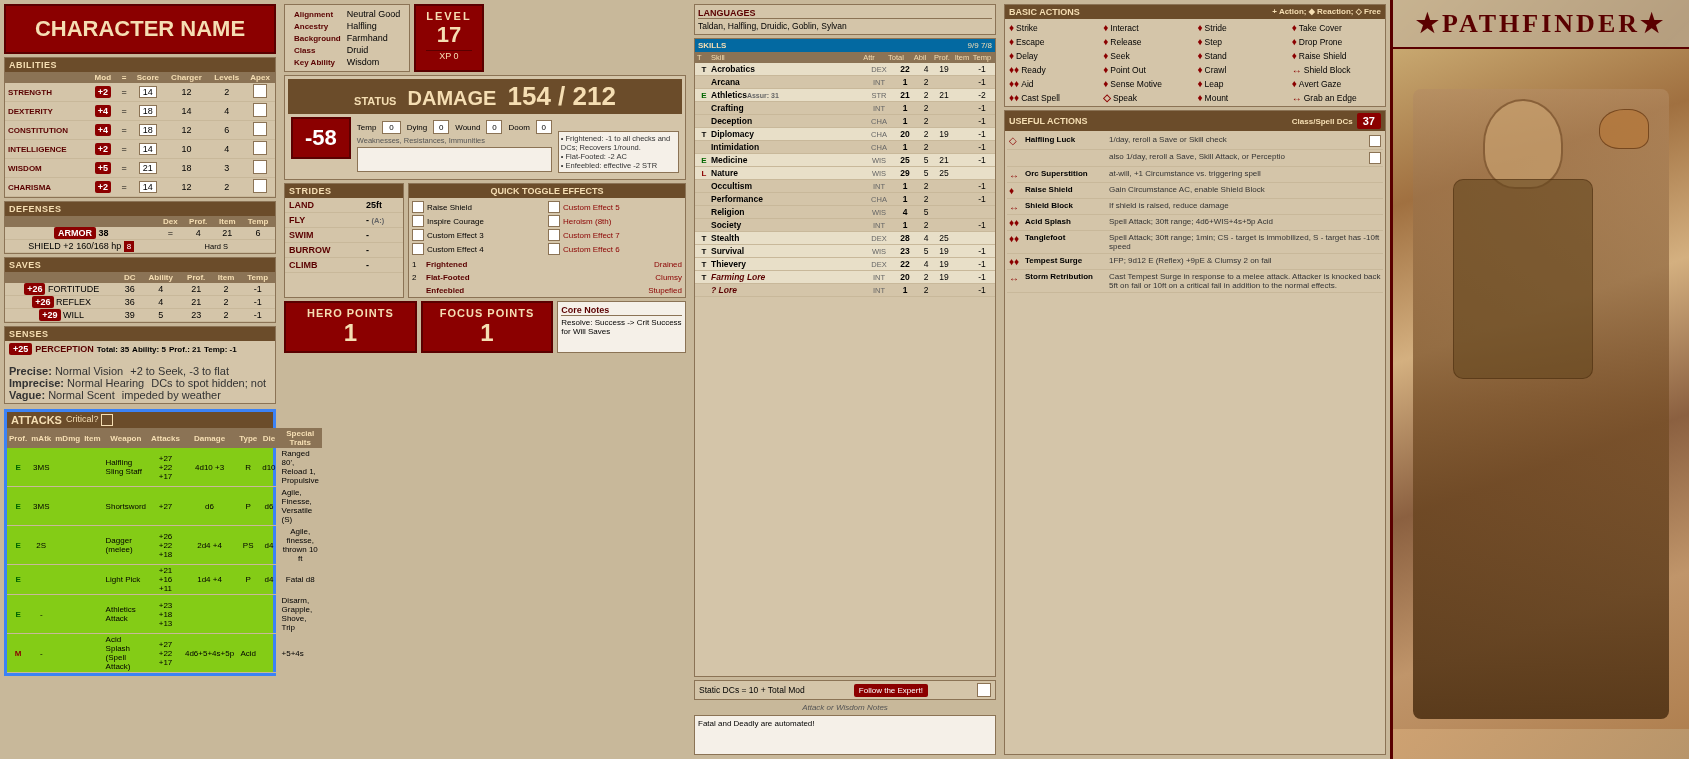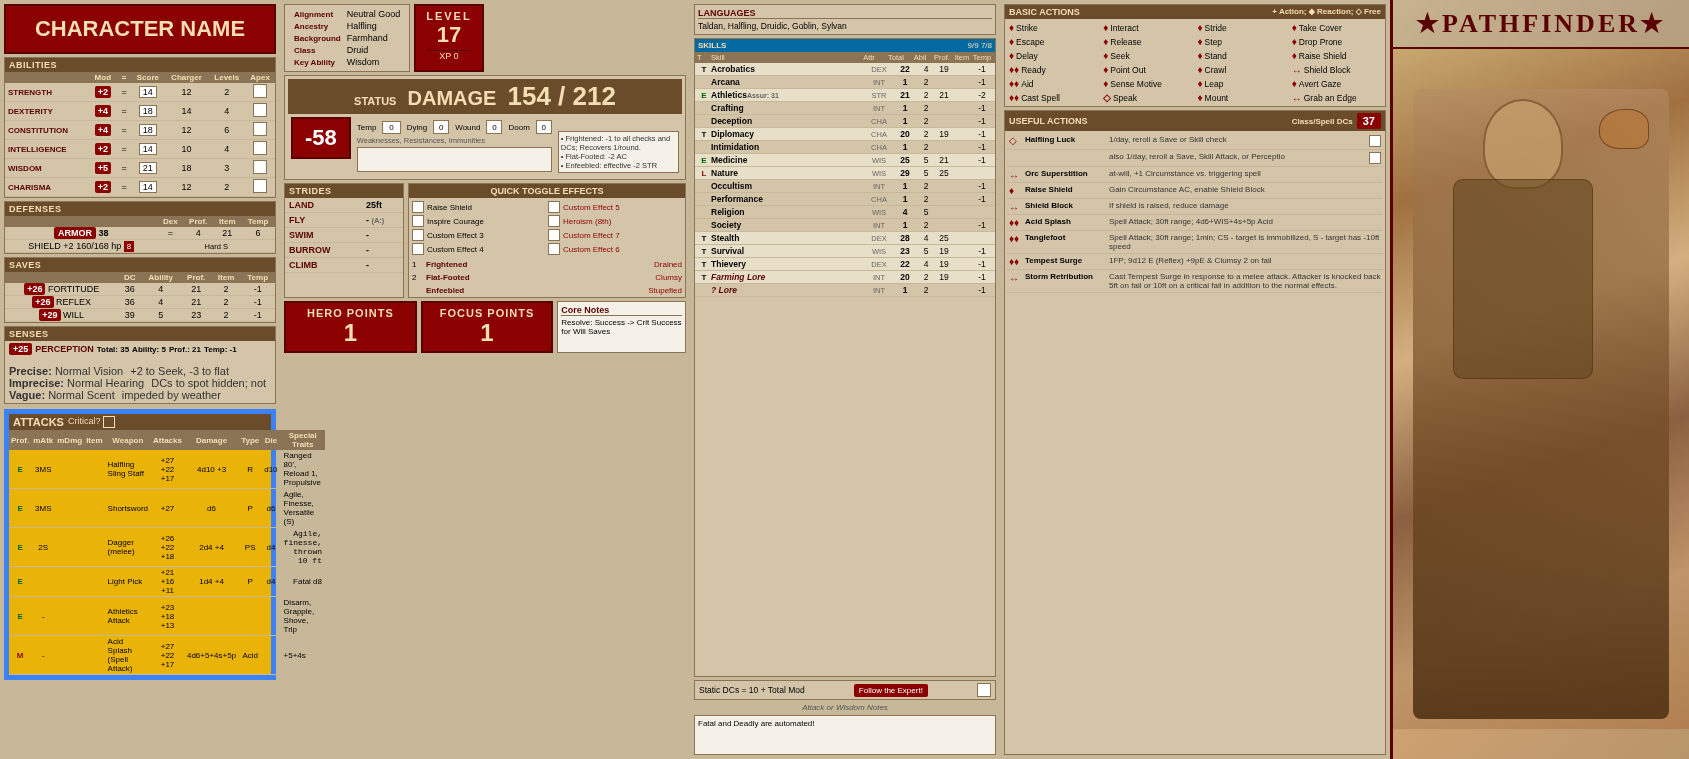--- a/index.html
+++ b/index.html
@@ -151,22 +151,22 @@
       padding: 1px 4px;
       border-radius: 2px;
     }
     .senses-details {
       font-size: 11px;
       color: #333;
       margin-top: 10px;
     }
     
     .attacks-section {
-      background: #eab308;
-      border: 5px solid #3b82f6;
+      background: #84cc16;
+      border: 3px solid #3b82f6;
       margin-top: 2px;
     }
     .attacks-header {
       display: flex;
       align-items: center;
       background: #6b4c2a;
       color: #f5deb3;
       padding: 2px 4px;
       gap: 4px;
     }
@@ -782,33 +782,33 @@
             <tr>
     <td><span class="green-e">E</span></td>
     <td>2S</td>
     <td></td>
     <td></td>
     <td class="weapon-name">Dagger (melee)</td>
     <td>+26 +22 +18</td>
     <td>2d4 +4</td>
     <td>PS</td>
     <td>d4</td>
-    <td style="text-align:right;font-family:Liberation Mono, monospace;">Agile, finesse, thrown 10 ft</td>
+    <td style="text-align:center;">Agile, finesse, thrown 10 ft</td>
   </tr>
             <tr>
     <td><span class="green-e">E</span></td>
     <td></td>
     <td></td>
     <td></td>
     <td class="weapon-name">Light Pick</td>
     <td>+21 +16 +11</td>
     <td>1d4 +4</td>
     <td>P</td>
     <td>d4</td>
-    <td style="text-align:right;">Fatal d8</td>
+    <td style="text-align:center;">Fatal d8</td>
   </tr>
             <tr>
     <td><span class="green-e">E</span></td>
     <td>-</td>
     <td></td>
     <td></td>
     <td class="weapon-name">Athletics Attack</td>
     <td>+23 +18 +13</td>
     <td></td>
     <td></td>

